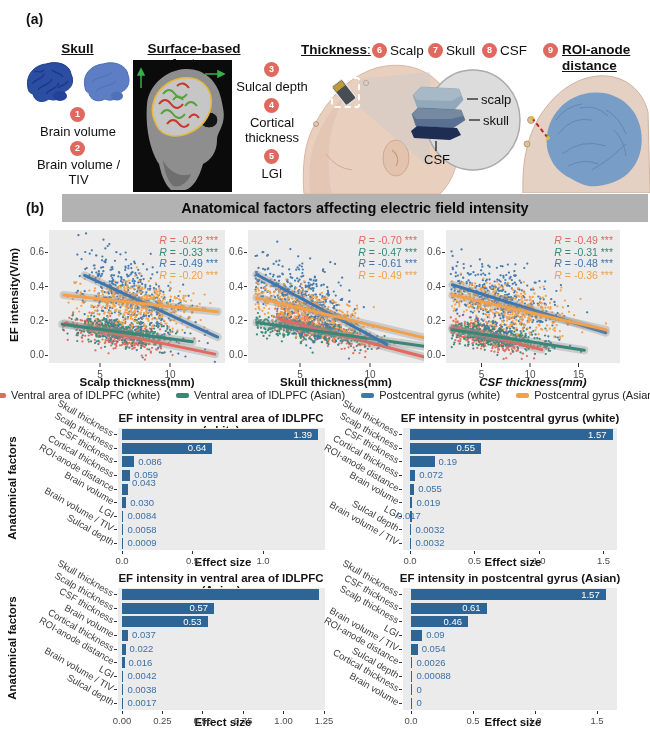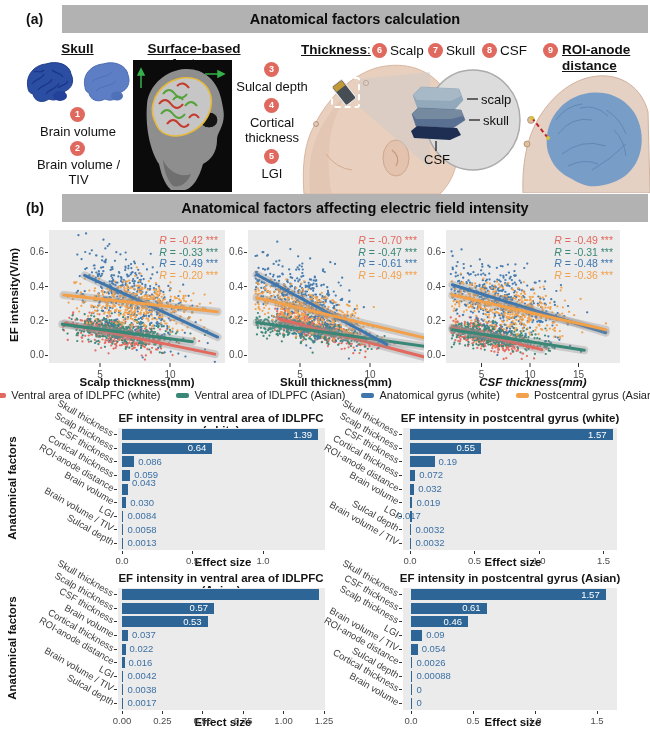--- a/index.html
+++ b/index.html
@@ -33,21 +33,20 @@
   .leg-item{display:flex;align-items:center;gap:5px;white-space:nowrap;}
   .leg-swatch{width:13px;height:5px;border-radius:2px;display:inline-block;}
   svg text{font-family:"Liberation Sans","DejaVu Sans",sans-serif;}
 </style>
 </head>
 <body>
 
 <div class="fig">
 
   <div class="tag" style="left:26px;top:11px;">(a)</div>
-  <div class="hdr" style="top:5px;">Anatomical factors calculation</div>
 
   <div class="sec-title" style="left:30px;top:41px;width:95px;">Skull</div>
   <svg class="abs" style="left:22px;top:58px;" width="112" height="50" viewBox="0 0 112 50">
     <path d="M6,30 C3,18 12,7 24,6 C36,2 48,7 49,16 C53,24 49,31 43,33 C41,40 33,44 27,41 C20,46 12,43 11,36 C7,35 6,32 6,30 Z" fill="#2b4da2" stroke="#223f8c"></path>
     <ellipse cx="38" cy="38" rx="7" ry="5" fill="#24419a"></ellipse>
     <g fill="none" stroke="#1a368a" stroke-width="1.2">
       <path d="M10,26 C14,20 20,22 22,16"></path>
         <path d="M16,32 C20,26 27,28 30,21"></path>
       <path d="M24,36 C28,30 34,32 37,25"></path>
         <path d="M30,12 C34,16 38,14 41,19"></path>
@@ -240,21 +239,21 @@
       <span class="leg-item">
         <span class="leg-swatch" style="background: rgb(226, 105, 94);"></span>
         <span>Ventral area of lDLPFC (white)</span>
       </span>
       <span class="leg-item">
         <span class="leg-swatch" style="background: rgb(57, 135, 118);"></span>
         <span>Ventral area of lDLPFC (Asian)</span>
       </span>
       <span class="leg-item">
         <span class="leg-swatch" style="background: rgb(63, 119, 173);"></span>
-        <span>Anatomical gyrus (white)</span>
+        <span>Postcentral gyrus (white)</span>
       </span>
       <span class="leg-item">
         <span class="leg-swatch" style="background: rgb(242, 160, 73);"></span>
         <span>Postcentral gyrus (Asian)</span>
       </span>
     </div>
 
   <div class="btitle" style="left:101px;top:412px;width:240px;">EF intensity in ventral area of lDLPFC (white)</div>
   <div class="btitle" style="left:390px;top:412px;width:240px;">EF intensity in postcentral gyrus (white)</div>
   <div class="btitle" style="left:101px;top:572px;width:240px;">EF intensity in ventral area of lDLPFC (Asian)</div>
@@ -319,21 +318,21 @@
     <div class="tickdash" style="left: 114px; top: 502.056px; width: 3px; height: 1px;"></div>
     <div class="bar" style="left: 122px; top: 510.611px; width: 1.4px; height: 11px;"></div>
     <div class="barlab-out" style="left: 127.4px; top: 510.111px;">0.0084</div>
     <div class="cat" style="right: 537px; top: 509.611px;">LGI</div>
     <div class="tickdash" style="left: 114px; top: 515.611px; width: 3px; height: 1px;"></div>
     <div class="bar" style="left: 122px; top: 524.167px; width: 1.4px; height: 11px;"></div>
     <div class="barlab-out" style="left: 127.4px; top: 523.667px;">0.0058</div>
     <div class="cat" style="right: 537px; top: 523.167px;">Brain volume / TIV</div>
     <div class="tickdash" style="left: 114px; top: 529.167px; width: 3px; height: 1px;"></div>
     <div class="bar" style="left: 122px; top: 537.722px; width: 1.4px; height: 11px;"></div>
-    <div class="barlab-out" style="left: 127.4px; top: 537.222px;">0.0013</div>
+    <div class="barlab-out" style="left: 127.4px; top: 537.222px;">0.0009</div>
     <div class="cat" style="right: 537px; top: 536.722px;">Sulcal depth</div>
     <div class="tickdash" style="left: 114px; top: 542.722px; width: 3px; height: 1px;"></div>
     <div class="tickdash" style="left: 121.5px; top: 551px; width: 1px; height: 3px;"></div>
     <div class="bxtick" style="left: 106px; top: 555px; width: 32px;">0.0</div>
     <div class="tickdash" style="left: 192px; top: 551px; width: 1px; height: 3px;"></div>
     <div class="bxtick" style="left: 176.5px; top: 555px; width: 32px;">0.5</div>
     <div class="tickdash" style="left: 262.5px; top: 551px; width: 1px; height: 3px;"></div>
     <div class="bxtick" style="left: 247px; top: 555px; width: 32px;">1.0</div>
     <div class="panelbg" style="left: 403px; top: 428px; width: 214px; height: 122px;"></div>
     <div class="bar" style="left: 410px; top: 429.278px; width: 202.53px; height: 11px;"></div>
@@ -346,21 +345,21 @@
     <div class="tickdash" style="left: 399px; top: 447.833px; width: 3px; height: 1px;"></div>
     <div class="bar" style="left: 410px; top: 456.389px; width: 24.51px; height: 11px;"></div>
     <div class="barlab-out" style="left: 438.51px; top: 455.889px;">0.19</div>
     <div class="cat" style="right: 252px; top: 455.389px;">CSF thickness</div>
     <div class="tickdash" style="left: 399px; top: 461.389px; width: 3px; height: 1px;"></div>
     <div class="bar" style="left: 410px; top: 469.944px; width: 5.289px; height: 11px;"></div>
     <div class="barlab-out" style="left: 419.289px; top: 469.444px;">0.072</div>
     <div class="cat" style="right: 252px; top: 468.944px;">Cortical thickness</div>
     <div class="tickdash" style="left: 399px; top: 474.944px; width: 3px; height: 1px;"></div>
     <div class="bar" style="left: 410px; top: 483.5px; width: 4.128px; height: 11px;"></div>
-    <div class="barlab-out" style="left: 418.128px; top: 483px;">0.032</div>
+    <div class="barlab-out" style="left: 418.128px; top: 483px;">0.055</div>
     <div class="cat" style="right: 252px; top: 482.5px;">ROI-anode distance</div>
     <div class="tickdash" style="left: 399px; top: 488.5px; width: 3px; height: 1px;"></div>
     <div class="bar" style="left: 410px; top: 497.056px; width: 2.451px; height: 11px;"></div>
     <div class="barlab-out" style="left: 416.451px; top: 496.556px;">0.019</div>
     <div class="cat" style="right: 252px; top: 496.056px;">Brain volume</div>
     <div class="tickdash" style="left: 399px; top: 502.056px; width: 3px; height: 1px;"></div>
     <div class="bar" style="left: 410px; top: 510.611px; width: 2.193px; height: 11px;"></div>
     <div class="barlab-out" style="left: 397px; top: 510.111px;">0.017</div>
     <div class="cat" style="right: 252px; top: 509.611px;">LGI</div>
     <div class="tickdash" style="left: 399px; top: 515.611px; width: 3px; height: 1px;"></div>

